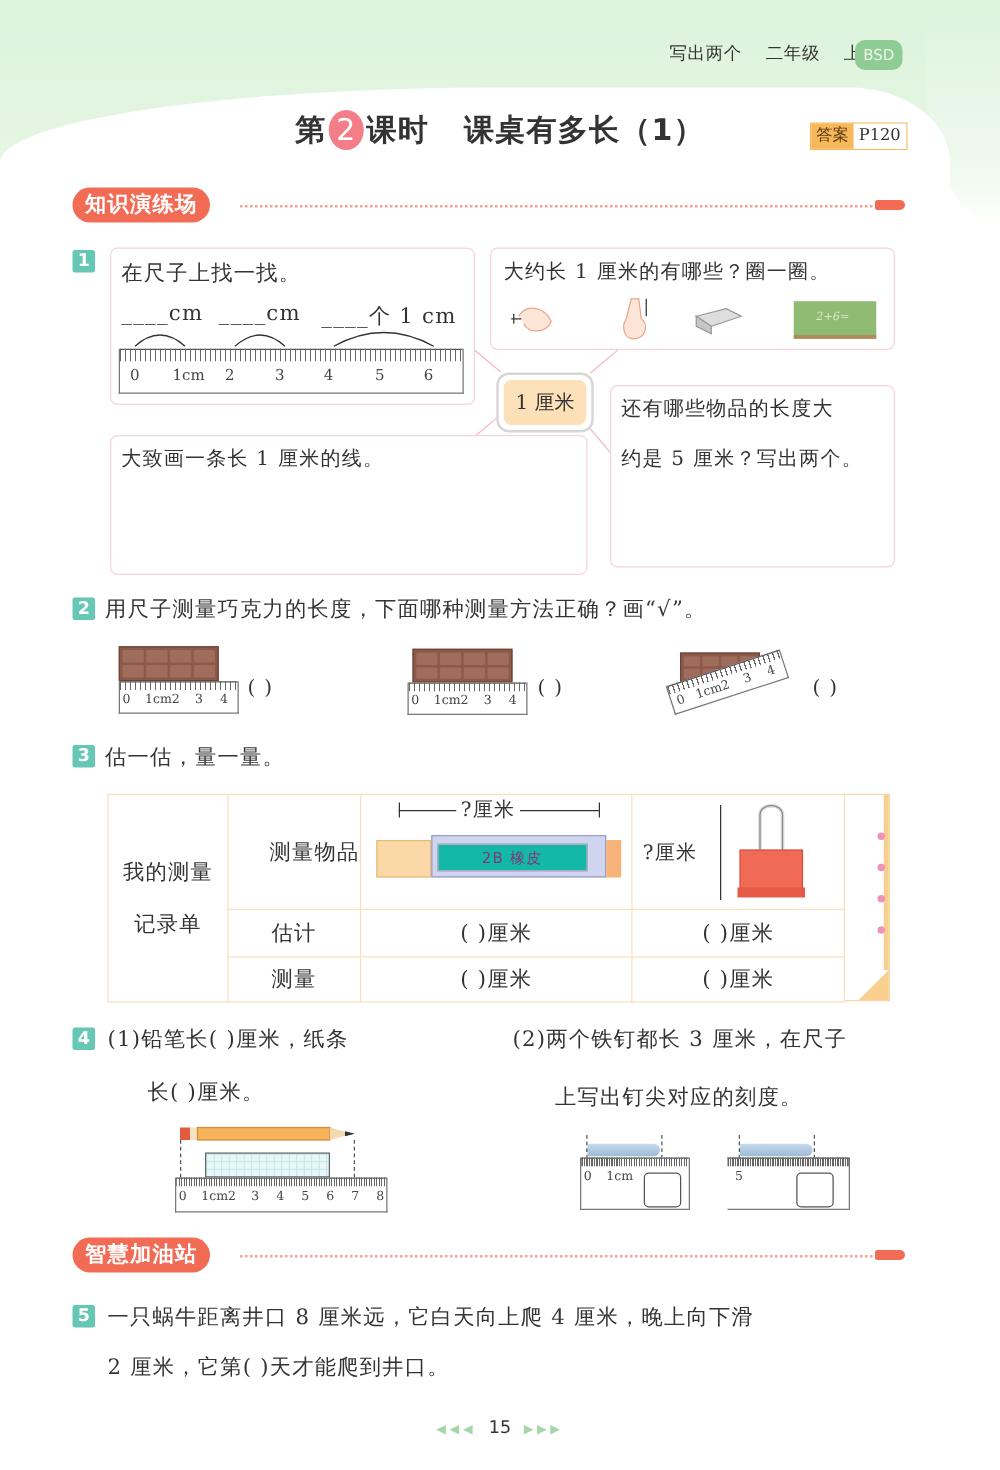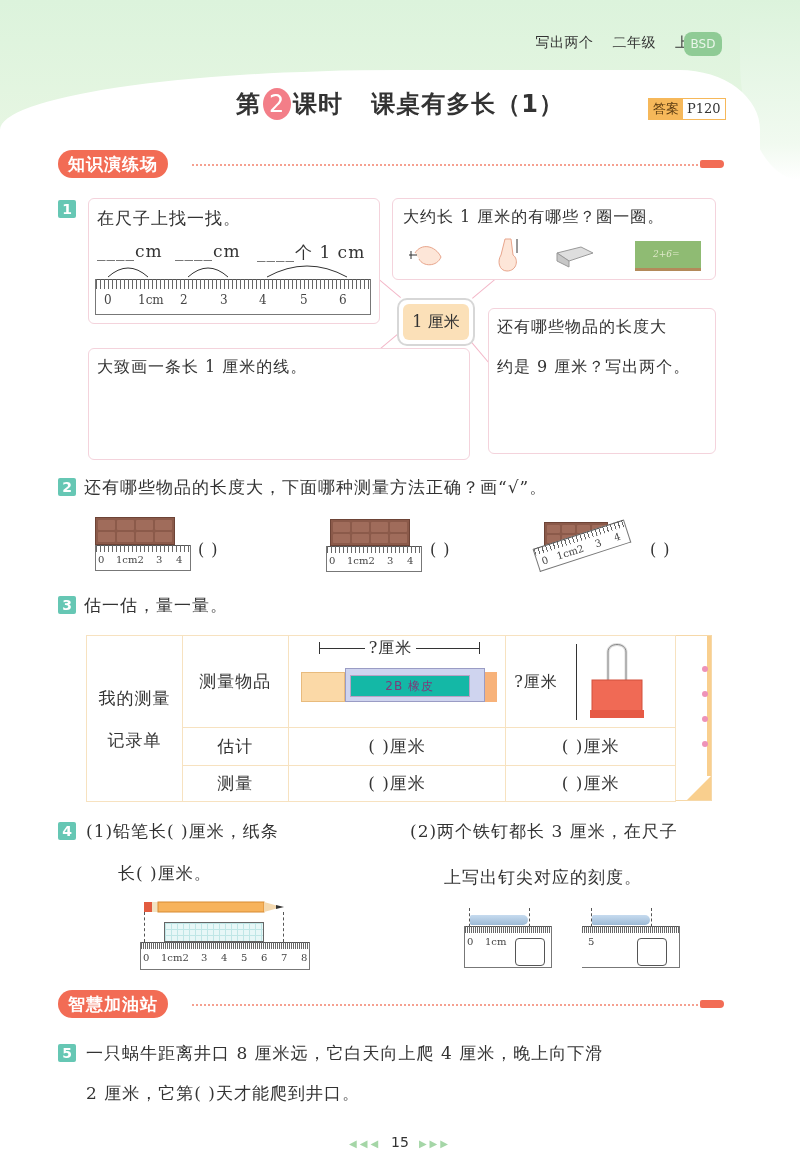--- a/index.html
+++ b/index.html
@@ -137,25 +137,25 @@
 <div class="center-node">
   <div>1 厘米</div>
 </div>
 
 <div class="box" style="left:88px; top:348px; width:382px; height:112px;">
   <div class="t" style="left:8px; top:8px;">大致画一条长 1 厘米的线。</div>
 </div>
 
 <div class="box" style="left:488px; top:308px; width:228px; height:146px;">
   <div class="t" style="left:8px; top:8px;">还有哪些物品的长度大</div>
-  <div class="t" style="left:8px; top:48px;">约是 9 厘米？写出两个。</div>
+  <div class="t" style="left:8px; top:48px;">约是 5 厘米？写出两个。</div>
 </div>
 
 <div class="qnum" style="left:58px; top:478px;">2</div>
-<div class="t t17" style="left:84px; top:476px;">还有哪些物品的长度大，下面哪种测量方法正确？画“√”。</div>
+<div class="t t17" style="left:84px; top:476px;">用尺子测量巧克力的长度，下面哪种测量方法正确？画“√”。</div>
 
 <div class="choc" style="left:95px; top:517px; width:80px; height:28px;">
     <i></i>
     <i></i>
     <i></i>
     <i></i>
     <i></i>
     <i></i>
     <i></i>
     <i></i>
@@ -213,21 +213,21 @@
 <div class="qnum" style="left:58px; top:596px;">3</div>
 <div class="t t17" style="left:84px; top:594px;">估一估，量一量。</div>
 
 <table class="rec">
   <tbody>
       <tr style="height:92px;">
     <td rowspan="3" style="width:96px; line-height:42px;">
       <div>我的测量</div>
       <div>记录单</div>
     </td>
-    <td style="width:106px;">测量物品</td>
+    <td style="width:106px;text-align:right;">测量物品</td>
     <td style="width:218px; position:relative;">
       <div class="abs" style="left:30px; top:12px; width:160px; border-top:1px solid #333;"></div>
       <div class="abs" style="left:30px; top:6px; height:12px; border-left:1px solid #333;"></div>
       <div class="abs" style="left:190px; top:6px; height:12px; border-left:1px solid #333;"></div>
       <span class="abs" style="left:76px; top:2px; background:#fff; padding:0 4px; font-size:16px;">?厘米</span>
       <div class="abs" style="left:12px; top:36px; width:44px; height:30px; background:#fbd9a7; border:1px solid #e8bb7d;"></div>
       <div class="abs" style="left:56px; top:32px; width:140px; height:34px; background:#cfd4ef; border:1px solid #9a9cc4;">
         <div class="abs" style="left:4px; top:6px; width:120px; height:22px; background:#14b8a6; border:1px solid #b9a2c5; font-family:'DejaVu Sans',sans-serif; font-size:12px; color:#7b3b7b; line-height:20px;">2B 橡皮</div>
       </div>
       <div class="abs" style="left:196px; top:36px; width:12px; height:30px; background:#f7b27a;"></div>

